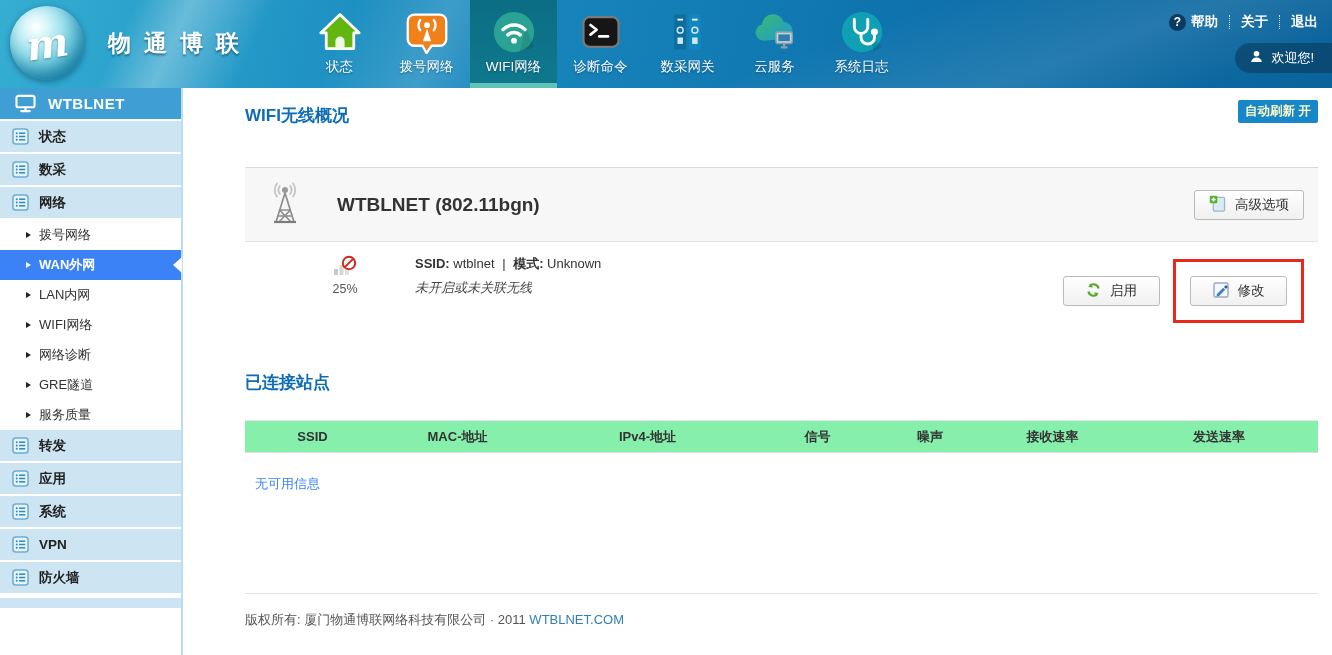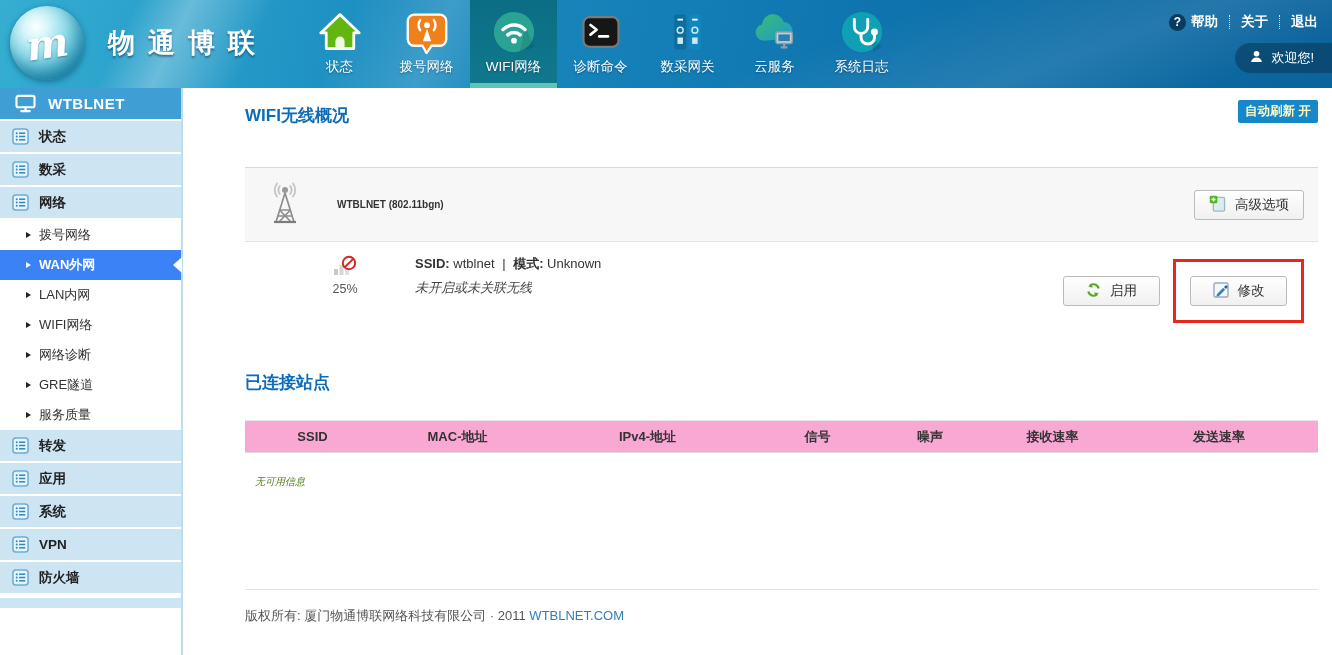--- a/index.html
+++ b/index.html
@@ -12,21 +12,21 @@
     background:
       linear-gradient(115deg, rgba(255,255,255,0) 10%, rgba(255,255,255,.30) 14%, rgba(255,255,255,0) 20%),
       linear-gradient(115deg, rgba(255,255,255,0) 26%, rgba(255,255,255,.16) 33%, rgba(255,255,255,0) 40%),
       linear-gradient(160deg, rgba(255,255,255,0) 60%, rgba(255,255,255,.10) 78%, rgba(255,255,255,0) 92%); }
   .brand { position:absolute; left:10px; top:6px; display:flex; align-items:center; z-index:2; }
   .logo-sphere { width:74px; height:74px; border-radius:50%; display:flex; align-items:center; justify-content:center;
     background:radial-gradient(circle at 35% 28%, #ffffff 0%, #d9f6fa 16%, #8fdbe8 42%, #35a9c9 74%, #1b86ad 100%);
     box-shadow:inset -5px -9px 14px rgba(0,70,110,.35), 0 2px 6px rgba(0,40,70,.45);
     color:#fff; font:italic bold 40px "DejaVu Serif",serif; transform:none; }
   .logo-sphere span { transform:rotate(-8deg); text-shadow:0 1px 2px rgba(0,80,110,.5); }
-  .brand-name { margin-left:24px; color:#fff; font-size:27px; font-weight:bold; letter-spacing:13px; text-shadow:0 2px 2px rgba(0,50,80,.5); }
+  .brand-name { margin-left:24px; color:#fff; font-size:23px; font-weight:bold; letter-spacing:13px; text-shadow:0 2px 2px rgba(0,50,80,.5); }
 
   .topnav { position:absolute; left:296px; top:0; height:88px; display:flex; z-index:2; }
   .nav-item { width:87px; height:88px; display:flex; flex-direction:column; align-items:center; position:relative; cursor:pointer; }
   .nav-icon { height:56px; display:flex; align-items:center; justify-content:center; margin-top:4px; }
   .nav-label { color:#fff; font-size:13.5px; text-shadow:0 1px 2px rgba(0,40,70,.5); margin-top:-2px; }
   .nav-item.active { background:linear-gradient(#0b6d84,#10798e); }
   .nav-item.active::after { content:""; position:absolute; left:0; right:0; bottom:0; height:5px; background:#5fc3b6; }
 
   .util { position:absolute; top:13px; right:14px; display:flex; align-items:center; color:#fff; font-size:13.5px; font-weight:bold; z-index:3; }
   .util .sep { border-left:1px dotted rgba(255,255,255,.8); height:14px; margin:0 11px; }
@@ -54,42 +54,42 @@
     border:8px solid transparent; border-right:9px solid #fff; border-left:none; }
   .side-stub { height:12px; background:#cde4f2; border-top:2px solid #fff; margin-top:1px; }
 
   
   .content { flex:1; position:relative; padding:14px 14px 0 22px; }
   .page-title { color:#0d6cb7; font-size:17px; font-weight:bold; margin-top:2px; }
   .auto-refresh { position:absolute; top:12px; right:14px; background:#1688ca; color:#fef9c3; font-size:12.5px; font-weight:bold; padding:3px 7px; border-radius:2px; cursor:pointer; }
 
   .wifi-panel { margin-top:40px; }
   .panel-head { background:#f7f7f7; border-top:1px solid #d9d9d9; border-bottom:1px solid #e3e3e3; height:75px; display:flex; align-items:center; padding:0 14px 0 18px; }
-  .panel-title { margin-left:30px; font-size:10px; font-weight:bold; color:#333; }
+  .panel-title { margin-left:30px; font-size:19px; font-weight:bold; color:#333; }
   .btn { display:inline-flex; align-items:center; justify-content:center; gap:9px; height:30px; padding:0 14px;
     background:linear-gradient(#ffffff,#f0f0f0); border:1px solid #bbb; border-radius:3px; font-size:13.5px; color:#333; cursor:pointer; }
   .advanced-btn { margin-left:auto; }
 
   .panel-status { display:flex; align-items:flex-start; padding:13px 14px 18px 76px; }
   .sig-cell { width:48px; text-align:center; flex:none; }
   .sig-pct { font-size:12.5px; color:#555; margin-top:1px; }
   .status-text { margin-left:46px; font-size:13px; color:#333; }
   .status-line1 b { font-weight:bold; }
   .status-line1 .sp { margin:0 4px; }
   .status-line2 { font-style:italic; color:#444; margin-top:6px; }
   .status-actions { margin-left:auto; display:flex; align-items:center; gap:13px; margin-top:4px; }
   .btn.action { min-width:97px; }
   .modify-highlight { border:3px solid #e8281b; padding:14px; display:inline-flex; }
 
   .section-title { color:#0d6cb7; font-size:17px; font-weight:bold; margin-top:30px; }
-  .table-head { margin-top:26px; display:flex; align-items:center; height:33px; background:#f9a8d4;
+  .table-head { margin-top:26px; display:flex; align-items:center; height:33px; background:#86efac;
     border-top:1px solid #e8e8e8; border-bottom:1px solid #dcdcdc; font-size:13px; font-weight:bold; color:#333; }
   .th { text-align:center; flex:none; }
   .th.c0{width:135px}.th.c1{width:155px}.th.c2{width:225px}.th.c3{width:115px}.th.c4{width:110px}.th.c5{width:135px}.th.c6{flex:1}
-  .empty-row { font-style:italic; font-size:10px; color:#4d7c0f; margin:22px 0 0 10px; }
+  .empty-row { font-size:13px; color:#3b82f6; margin:22px 0 0 10px; }
 
   .footer-divider { border-top:1px solid #e2e2e2; margin-top:100px; }
   .footer { text-align:left; color:#555; font-size:13px; margin-top:17px; }
   .footer a { color:#2f7fb8; text-decoration:none; cursor:pointer; }
 </style>
 </head>
 <body>
 
 <header class="topbar">
   <div class="brand">

